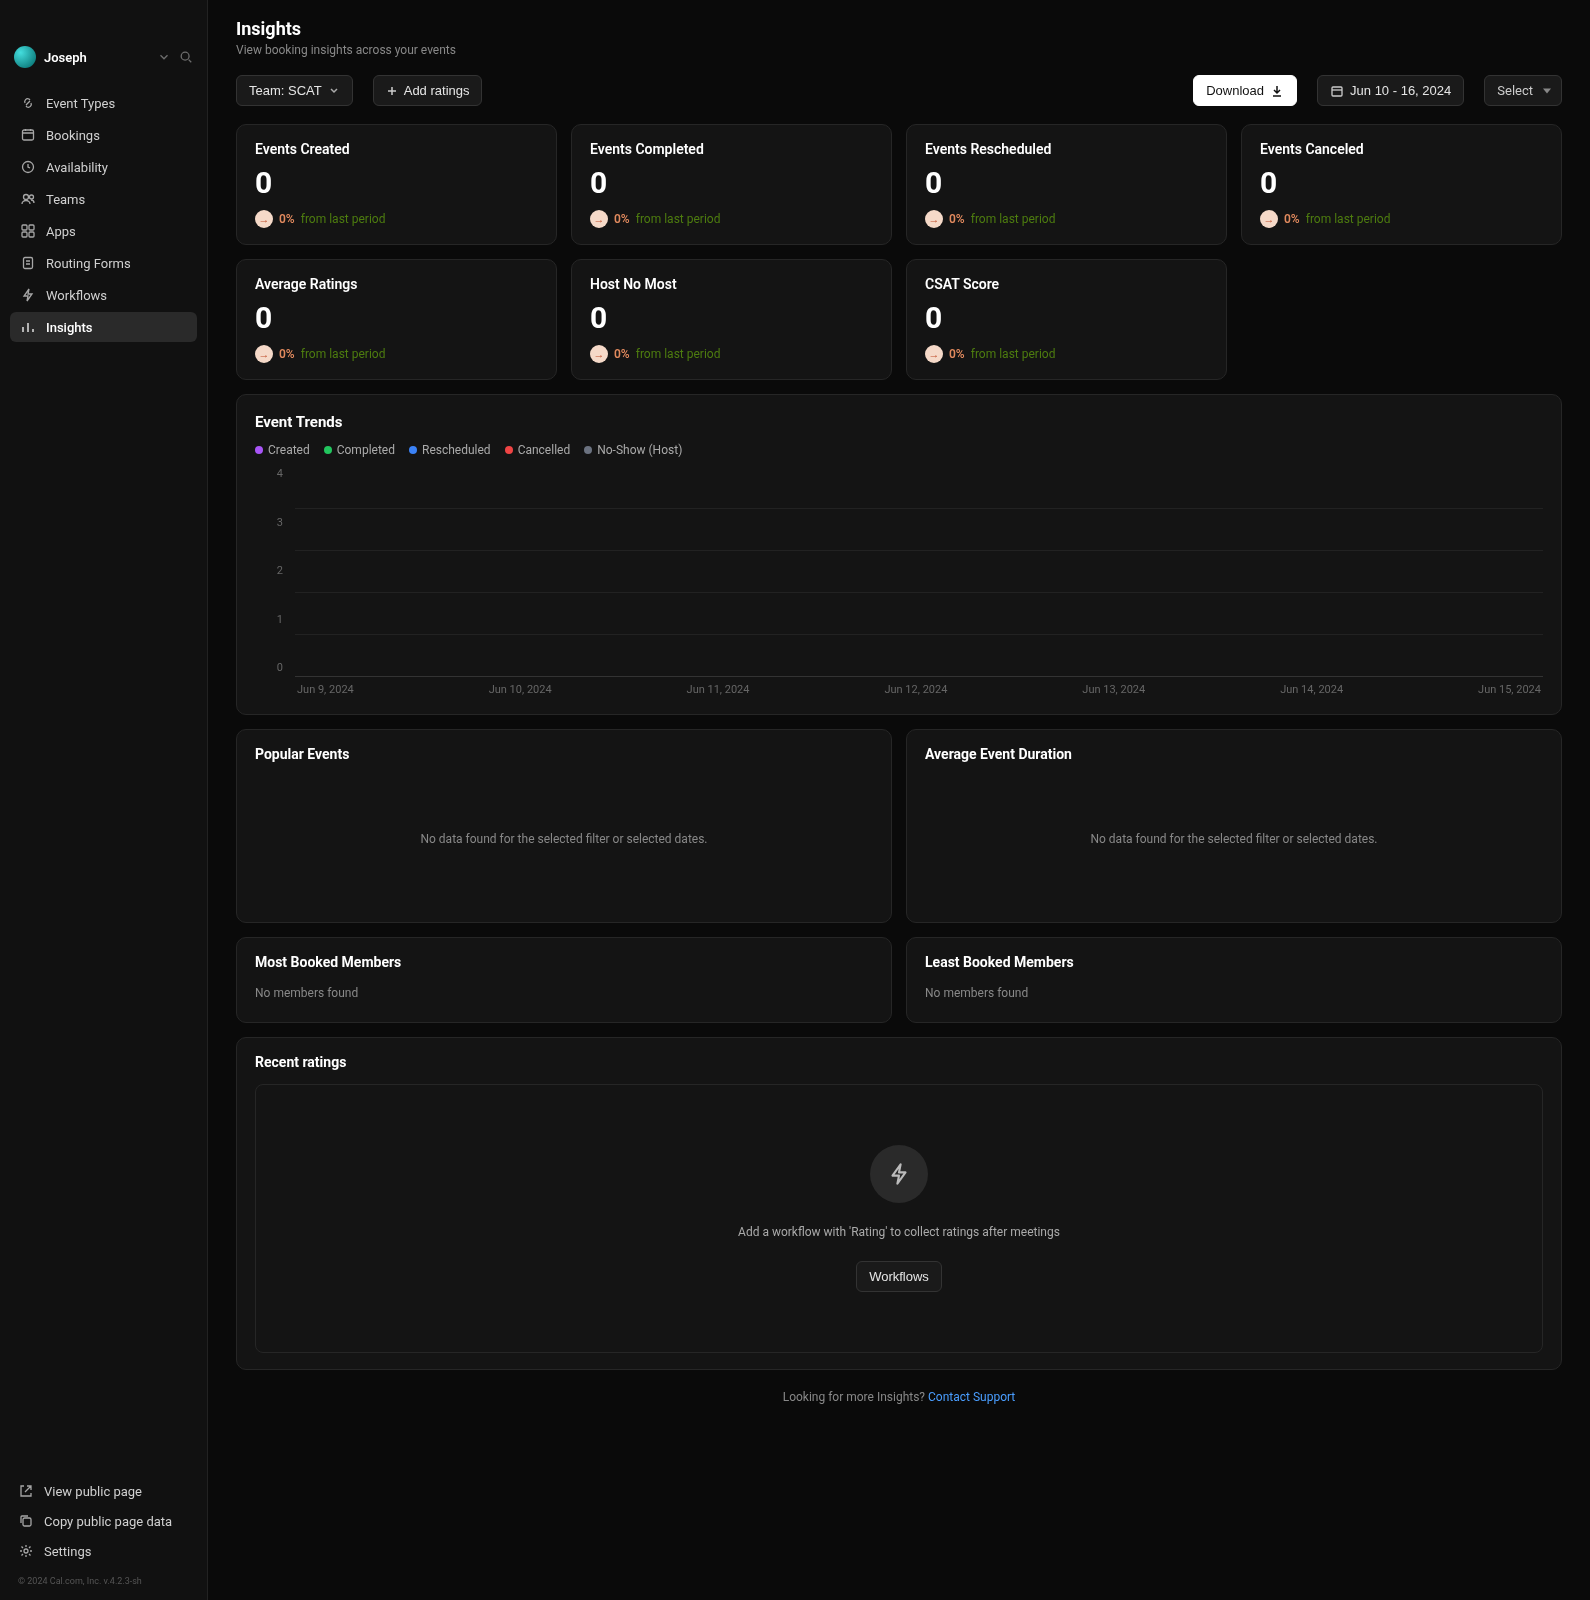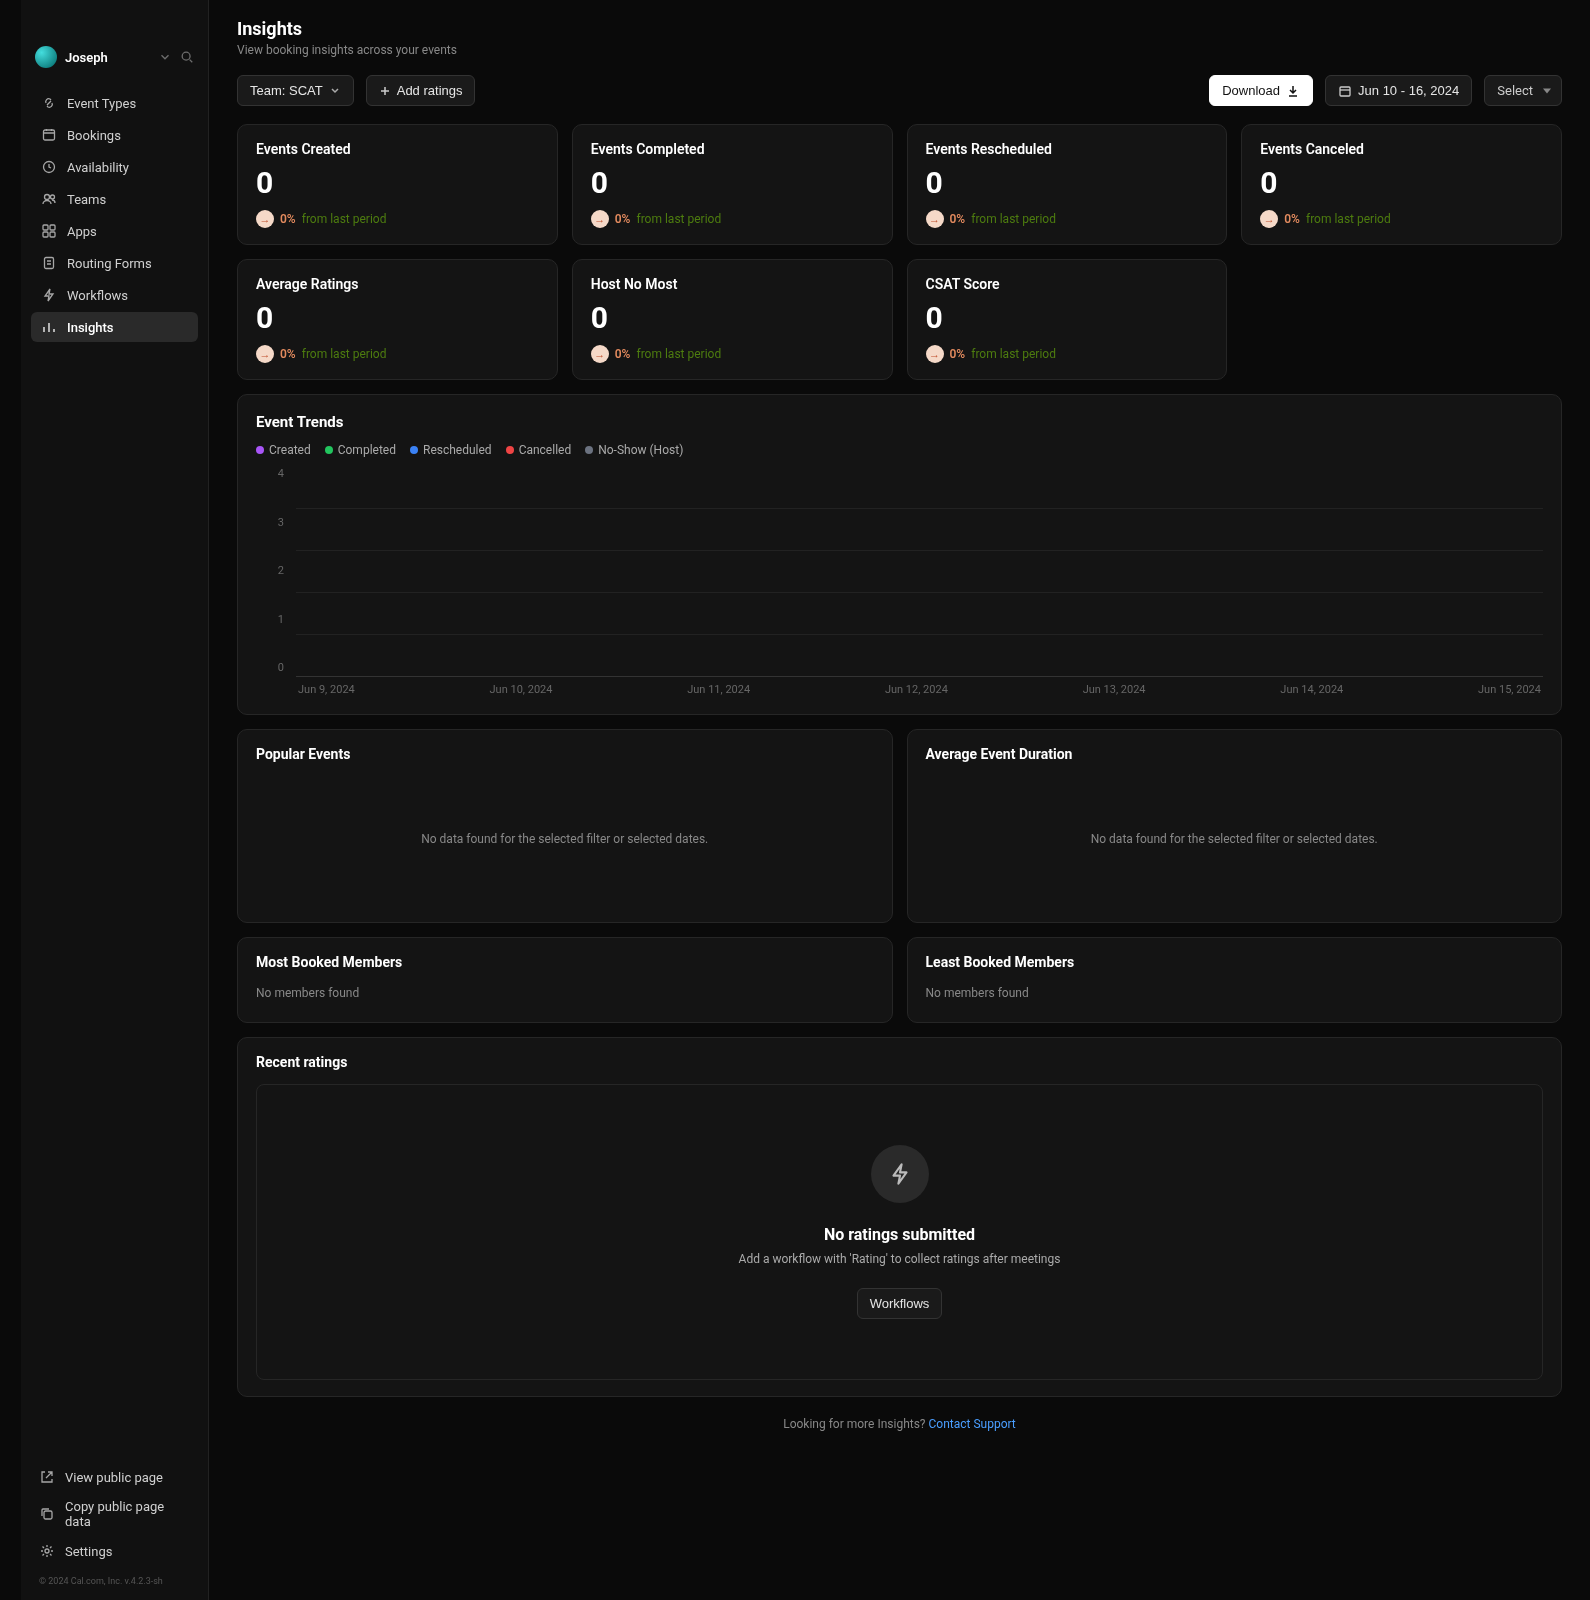--- a/index.html
+++ b/index.html
@@ -7,27 +7,26 @@
     background: #0a0a0a;
     color: #e5e5e5;
     font-family: -apple-system, BlinkMacSystemFont, "Segoe UI", Roboto, Helvetica, Arial, sans-serif;
     font-size: 13px;
     display: flex;
     min-height: 100vh;
     width: 1590px;
   }
   
   .sidebar {
-    width: 188px;
+    width: 208px;
     background: #111111;
     border-right: 1px solid #222;
     display: flex;
     flex-direction: column;
     padding: 10px;
-    margin-left: 21px;
   }
   .user-row {
     display: flex;
     align-items: center;
     gap: 8px;
     padding: 6px 4px;
     margin-top: 30px;
     margin-bottom: 12px;
   }
   .avatar {
@@ -72,21 +71,21 @@
   .bottom-nav li {
     display: flex; align-items: center; gap: 10px;
     padding: 7px 8px; font-size: 13px; color: #d0d0d0; cursor: pointer;
   }
   .copyright { font-size: 9px; color: #555; padding: 4px 8px; }
 
   
   .main { flex: 1; padding: 18px 28px; }
   .page-title { font-size: 18px; font-weight: 700; color: #fff; }
   .page-sub { font-size: 12px; color: #888; margin-top: 4px; margin-bottom: 18px; }
-  .toolbar { display: flex; align-items: center; gap: 12px; margin-bottom: 18px; }
+  .toolbar { display: flex; align-items: center; gap: 20px; margin-bottom: 18px; }
   .btn {
     display: inline-flex; align-items: center; gap: 6px;
     background: #1a1a1a; border: 1px solid #333;
     color: #e5e5e5; padding: 7px 12px; border-radius: 6px;
     font-size: 13px; cursor: pointer;
   }
   .btn-white {
     background: #fff; color: #111; border: 1px solid #fff;
     display: inline-flex; align-items: center; gap: 6px;
     padding: 7px 12px; border-radius: 6px; font-size: 13px; cursor: pointer;
@@ -438,21 +437,20 @@
   </div>
 
   <div class="card">
     <div class="panel-title" style="margin-bottom:14px;">Recent ratings</div>
     <div class="ratings-inner">
       <div class="ratings-icon">
         <svg width="26" height="26" viewBox="0 0 16 16">
             <path d="M9 2L4 9h4l-1 5 5-7H8l1-5z" stroke="#bbb" stroke-width="1.3" fill="none" stroke-linejoin="round"></path>
           </svg>
       </div>
-      <div class="ratings-title">No ratings submitted</div>
       <div class="ratings-sub">Add a workflow with 'Rating' to collect ratings after meetings</div>
       <button class="btn">
           <span>Workflows</span>
         </button>
     </div>
   </div>
 
   <div class="footer-note">
     <span>Looking for more Insights? </span><a href="#">Contact Support</a>
   </div>

